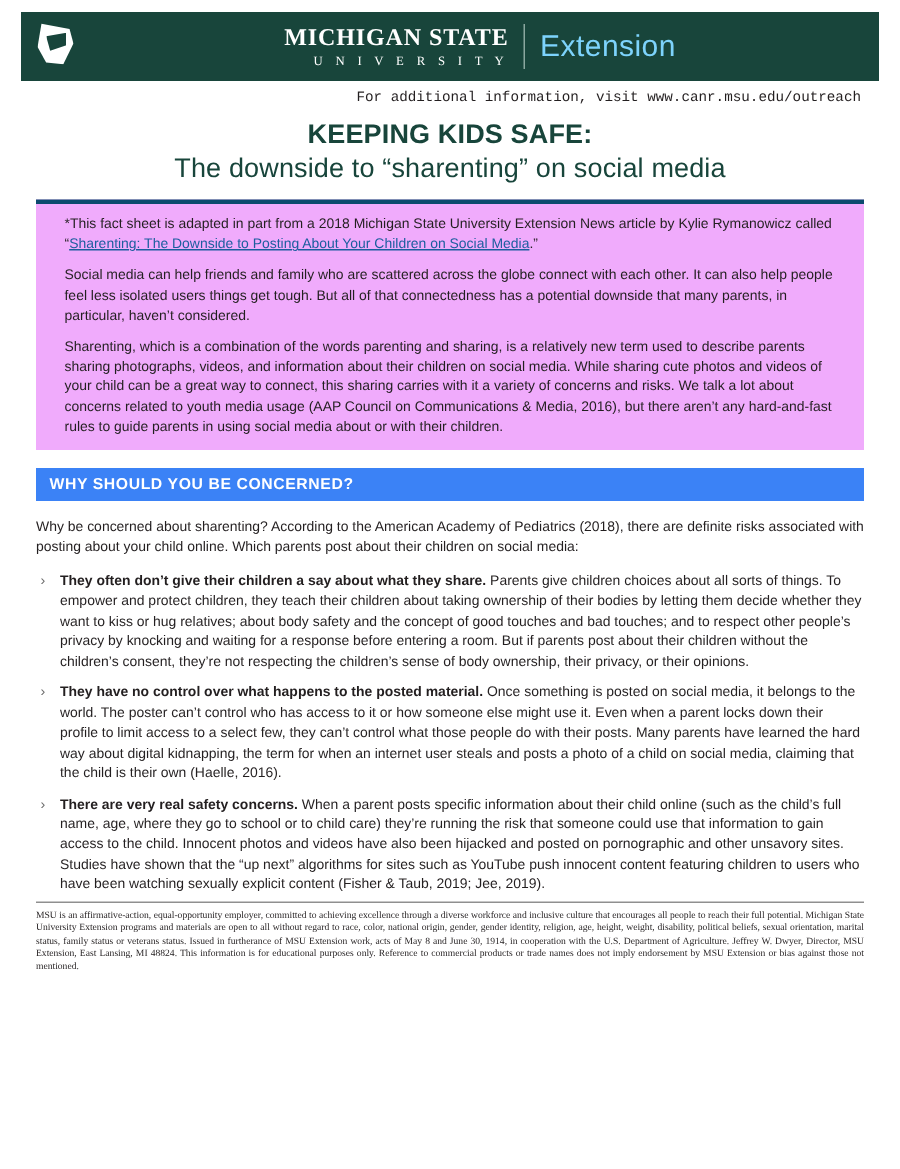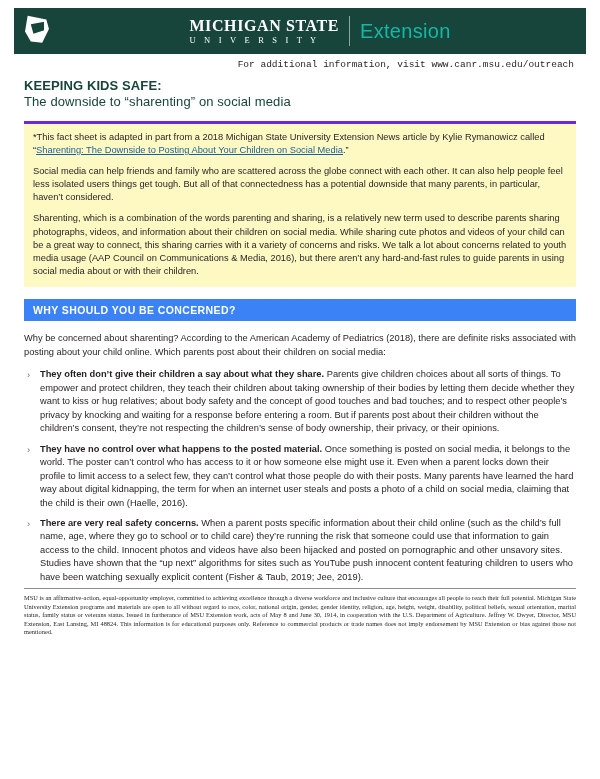--- a/index.html
+++ b/index.html
@@ -61,21 +61,21 @@
     display: flex;
     justify-content: center;
     align-items: center;
   }
   .brandblock {
     display: flex;
     align-items: center;
     gap: 10px;
   }
   .msu-word {
-    text-align: left;
+    text-align: right;
     line-height: 1;
     font-family: "Liberation Serif", serif;
   }
   .msu-word .l1 {
     color: #ffffff;
     font-size: 16px;
     font-weight: bold;
     letter-spacing: 0.6px;
   }
   .msu-word .l2 {
@@ -83,21 +83,21 @@
     font-size: 8.5px;
     letter-spacing: 3.2px;
     margin-top: 2px;
   }
   .vbar {
     width: 1px;
     height: 30px;
     background: #8aa79f;
   }
   .ext-word {
-    color: #14b8a6;
+    color: #7dd3fc;
     font-size: 20px;
     font-family: "Liberation Sans", sans-serif;
     font-weight: 300;
     letter-spacing: 0.3px;
   }
   
   .content {
     padding: 0 24px;
   }
   .visit-line {
@@ -108,33 +108,34 @@
     margin: 5px 0 0 0;
     padding-right: 2px;
   }
   .title-block {
     margin-top: 8px;
   }
   .title-1, .title-2 {
     font-family: "Liberation Sans", sans-serif;
     color: #18453b;
     font-weight: bold;
-    font-size: 13px;
+    font-size: 18px;
     line-height: 1.25;
     letter-spacing: 0.1px;
+    text-align: center;
   }
   .title-2 {
     font-weight: normal;
   }
   
   .intro-box {
     margin-top: 10px;
-    background: #fef9c3;
-    border-top: 3px solid #6d28d9;
-    padding: 7px 9px 9px 9px;
+    background: #f0abfc;
+    border-top: 3px solid #0c4a6e;
+    padding: 7px 9px 9px 19px;
   }
   .intro-box p {
     margin: 0 0 8px 0;
     font-family: "Liberation Sans", sans-serif;
     font-size: 9.3px;
     line-height: 1.42;
     color: #231f20;
   }
   .intro-box p:last-child { margin-bottom: 0; }
   .intro-box a {

